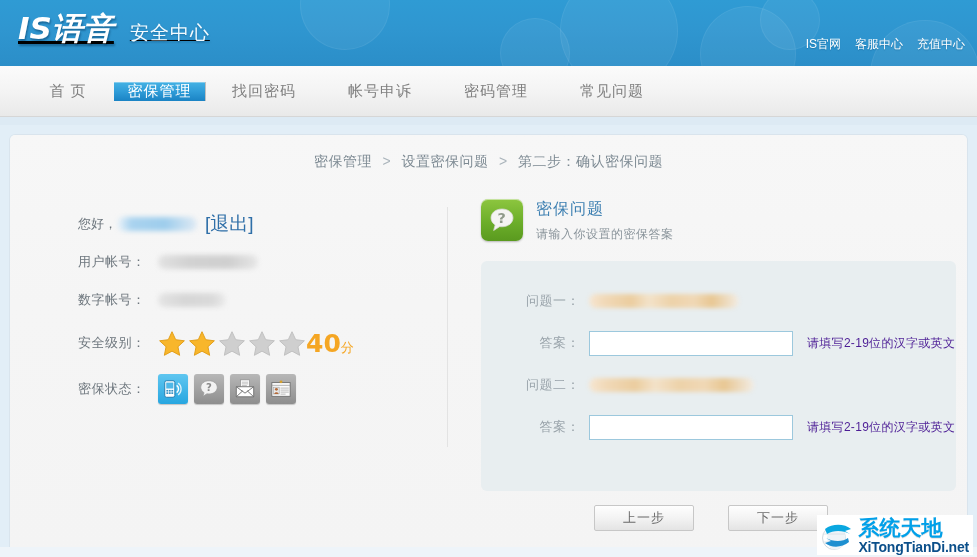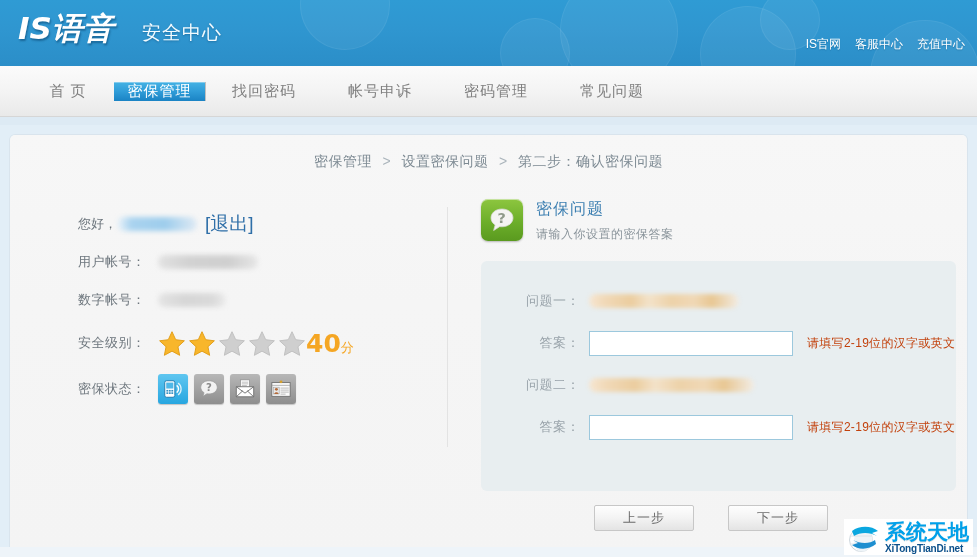--- a/index.html
+++ b/index.html
@@ -19,21 +19,21 @@
   }
   .bubble {
     position: absolute;
     border-radius: 50%;
     background: rgba(255,255,255,0.055);
     border: 1px solid rgba(255,255,255,0.06);
   }
   .logo-wrap {
     position: absolute;
     left: 18px; top: 8px;
-    display: flex; align-items: baseline; gap: 28px;
+    display: flex; align-items: baseline; gap: 16px; text-decoration: underline;
   }
   .logo-main {
     font-size: 31px;
     font-weight: bold;
     font-style: italic;
     color: #ffffff;
     letter-spacing: 0px;
     text-shadow: 1px 2px 2px rgba(0,50,90,0.45);
     font-family: "DejaVu Sans", "Liberation Sans", sans-serif;
   }
@@ -256,21 +256,21 @@
     background: #ffffff;
     font-size: 13px;
     padding: 0 4px;
     outline: none;
     color: #333;
     font-family: "Liberation Sans", sans-serif;
   }
   .hint {
     margin-left: 14px;
     font-size: 12px;
-    color: #c2410c;
+    color: #4c1d95;
     letter-spacing: 0.3px;
     white-space: nowrap;
   }
 
   
   .btn-row {
     display: flex;
     gap: 34px;
     margin-top: 14px;
     padding-left: 113px;
@@ -301,21 +301,21 @@
     background: #ffffff;
     padding: 2px 4px 1px 2px;
   }
   .wm-text { display: flex; flex-direction: column; line-height: 1; }
   .wm-cn {
     font-size: 21px; font-weight: bold; color: #00a0e9;
     letter-spacing: 0px;
     text-shadow: 0 1px 0 rgba(0,0,0,0.12);
   }
   .wm-en {
-    font-size: 10px; font-weight: bold; color: #0b4f8a;
+    font-size: 14px; font-weight: bold; color: #0b4f8a;
     letter-spacing: -0.2px; margin-top: 2px;
   }
 </style>
 </head>
 <body>
 
 <div class="header">
   <div class="bubble" style="left:560px;top:-28px;width:118px;height:118px;"></div>
   <div class="bubble" style="left:500px;top:18px;width:70px;height:70px;"></div>
   <div class="bubble" style="left:700px;top:6px;width:96px;height:96px;"></div>

